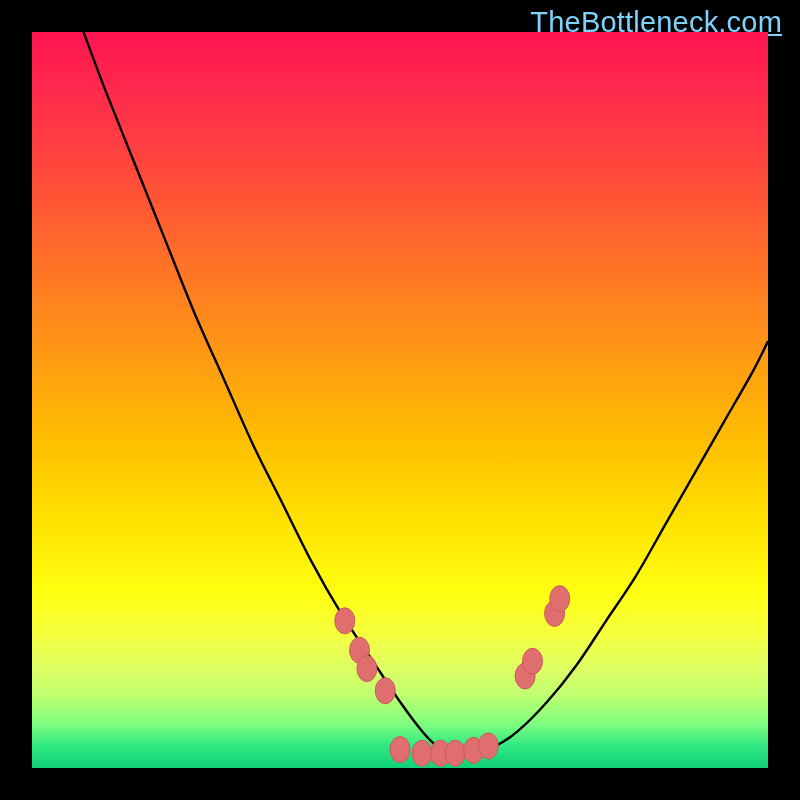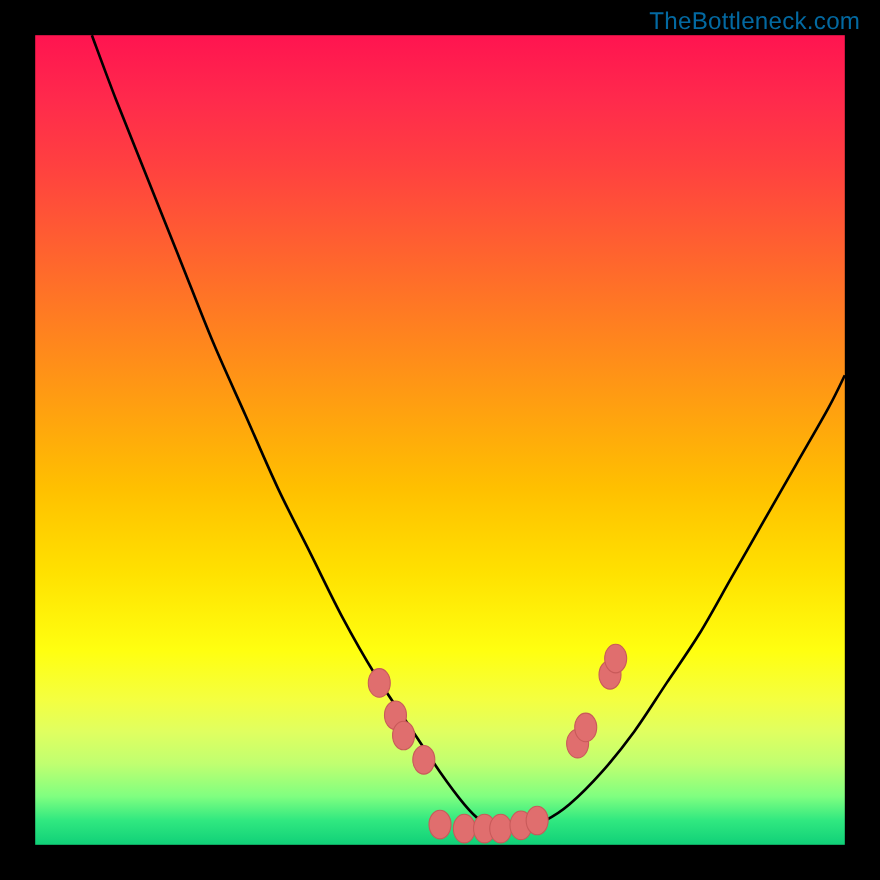--- a/index.html
+++ b/index.html
@@ -36,24 +36,25 @@
       #e0ff60 86%,
       #c0ff70 90%,
       #80ff80 94%,
       #30e880 97%,
       #10d078 100%);
   }
   .watermark {
     position: absolute;
     top: 6px;
     right: 18px;
-    color: #0369a1;
-    font-size: 22px;
+    color: #7dd3fc;
+    font-size: 29px;
     font-weight: 500;
     letter-spacing: 0.2px;
+    text-decoration: underline;
   }
   svg.curve {
     position: absolute;
     left: 0; top: 0;
     width: 736px;
     height: 736px;
     overflow: visible;
   }
 </style>
 </head>

